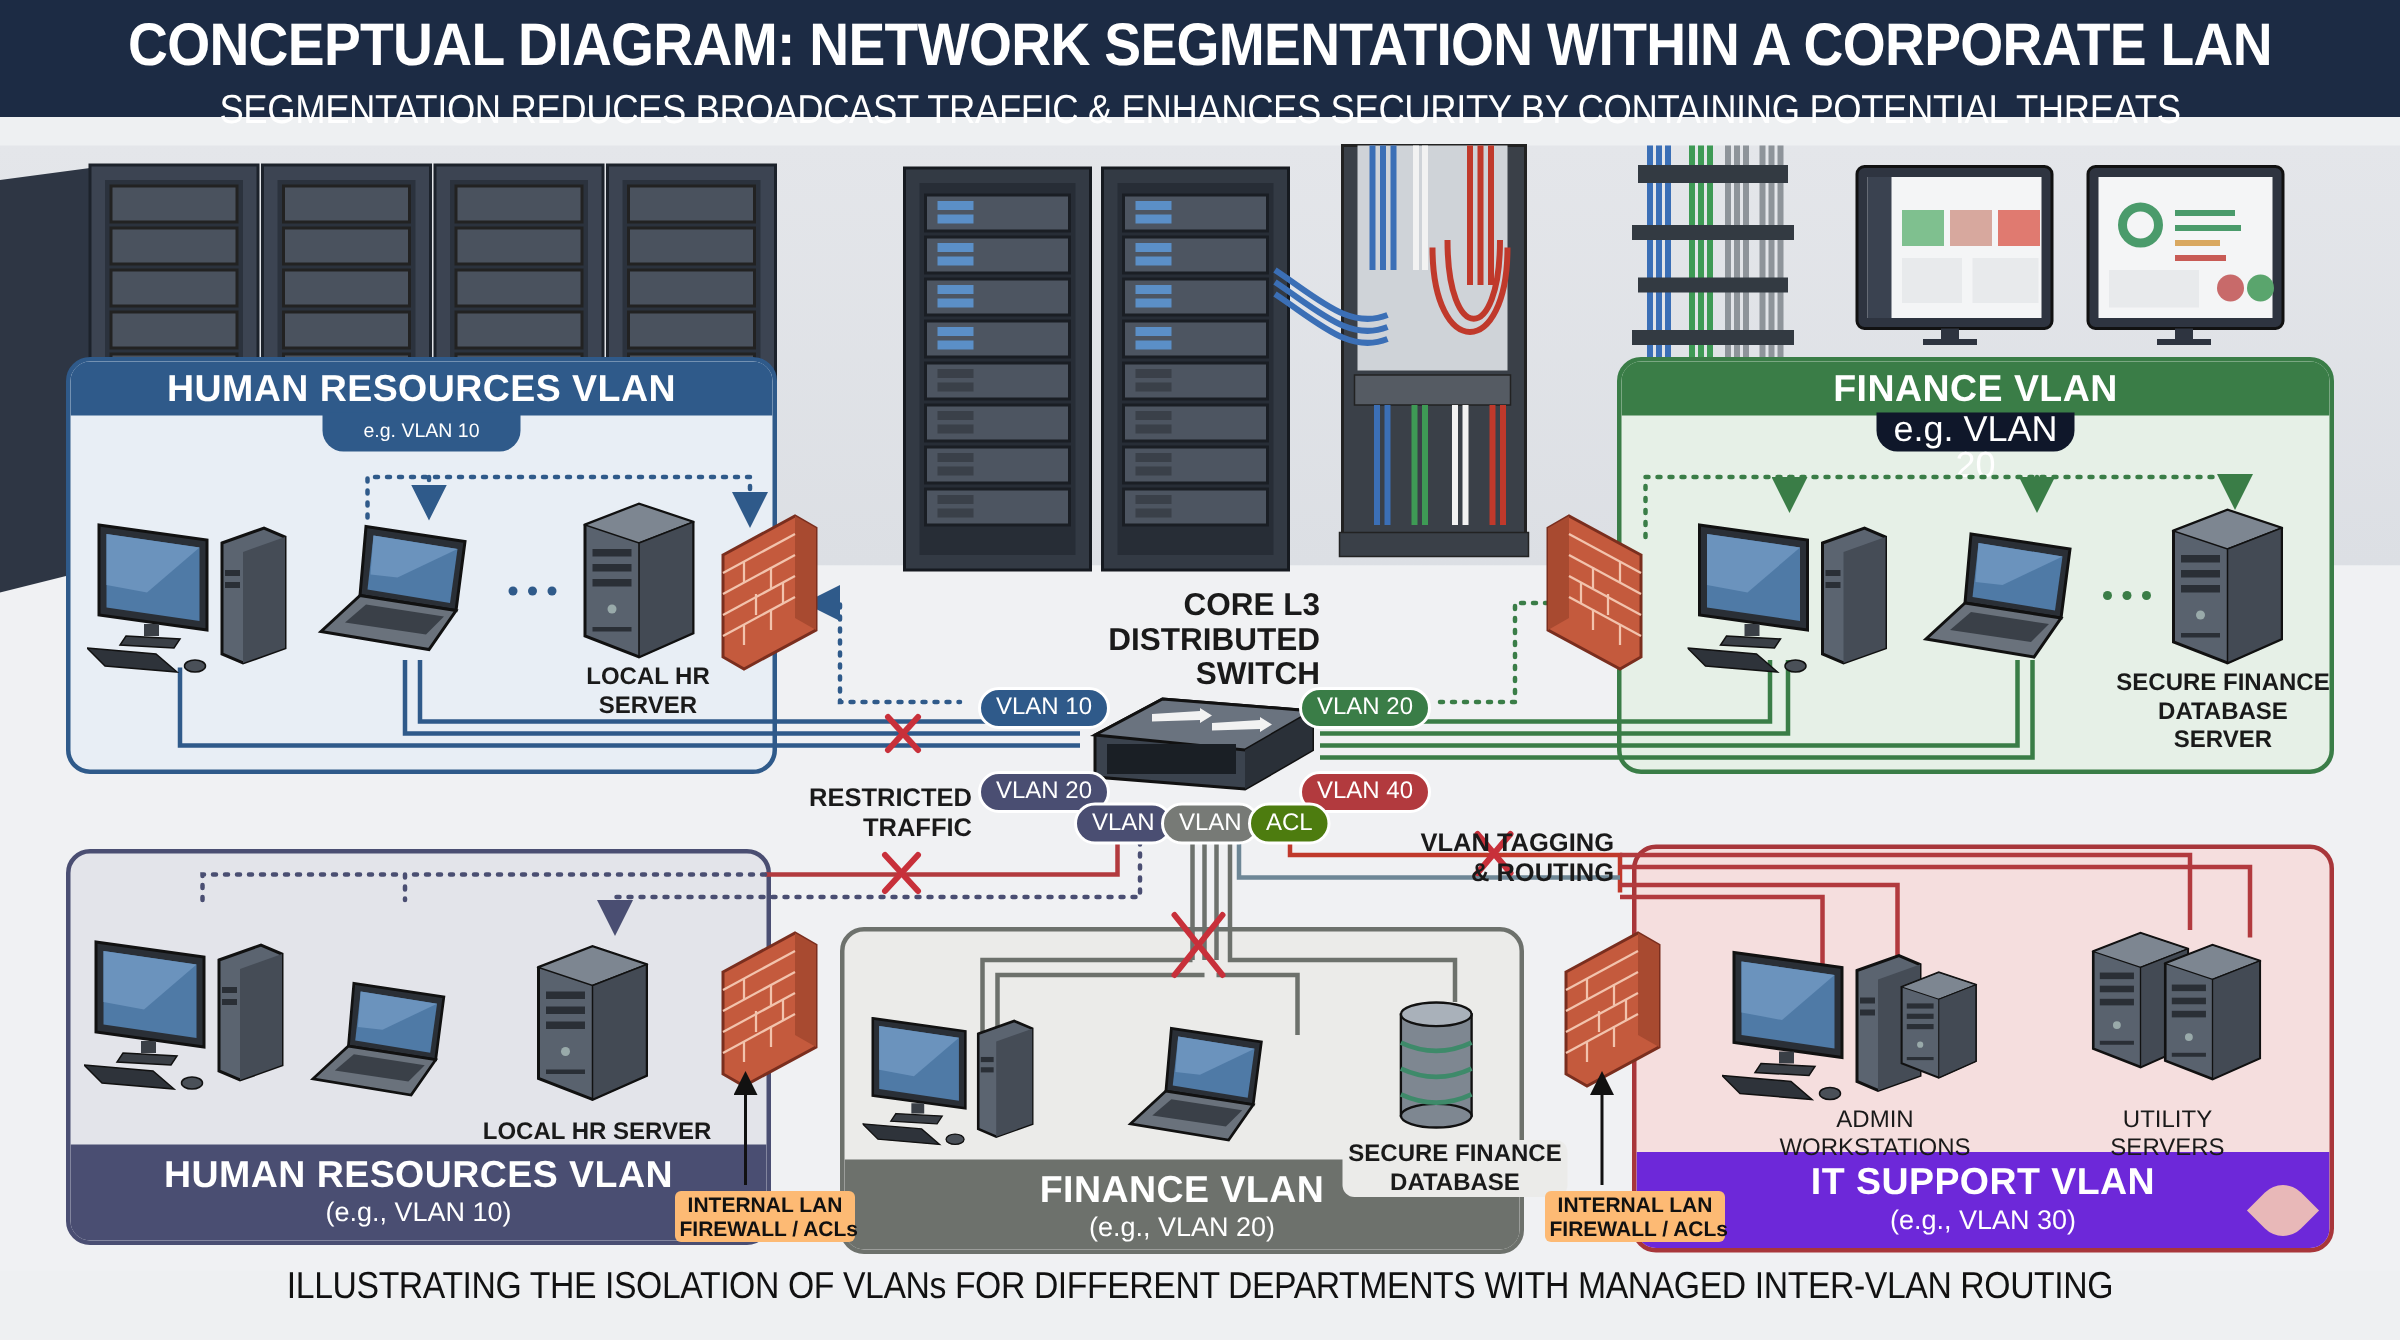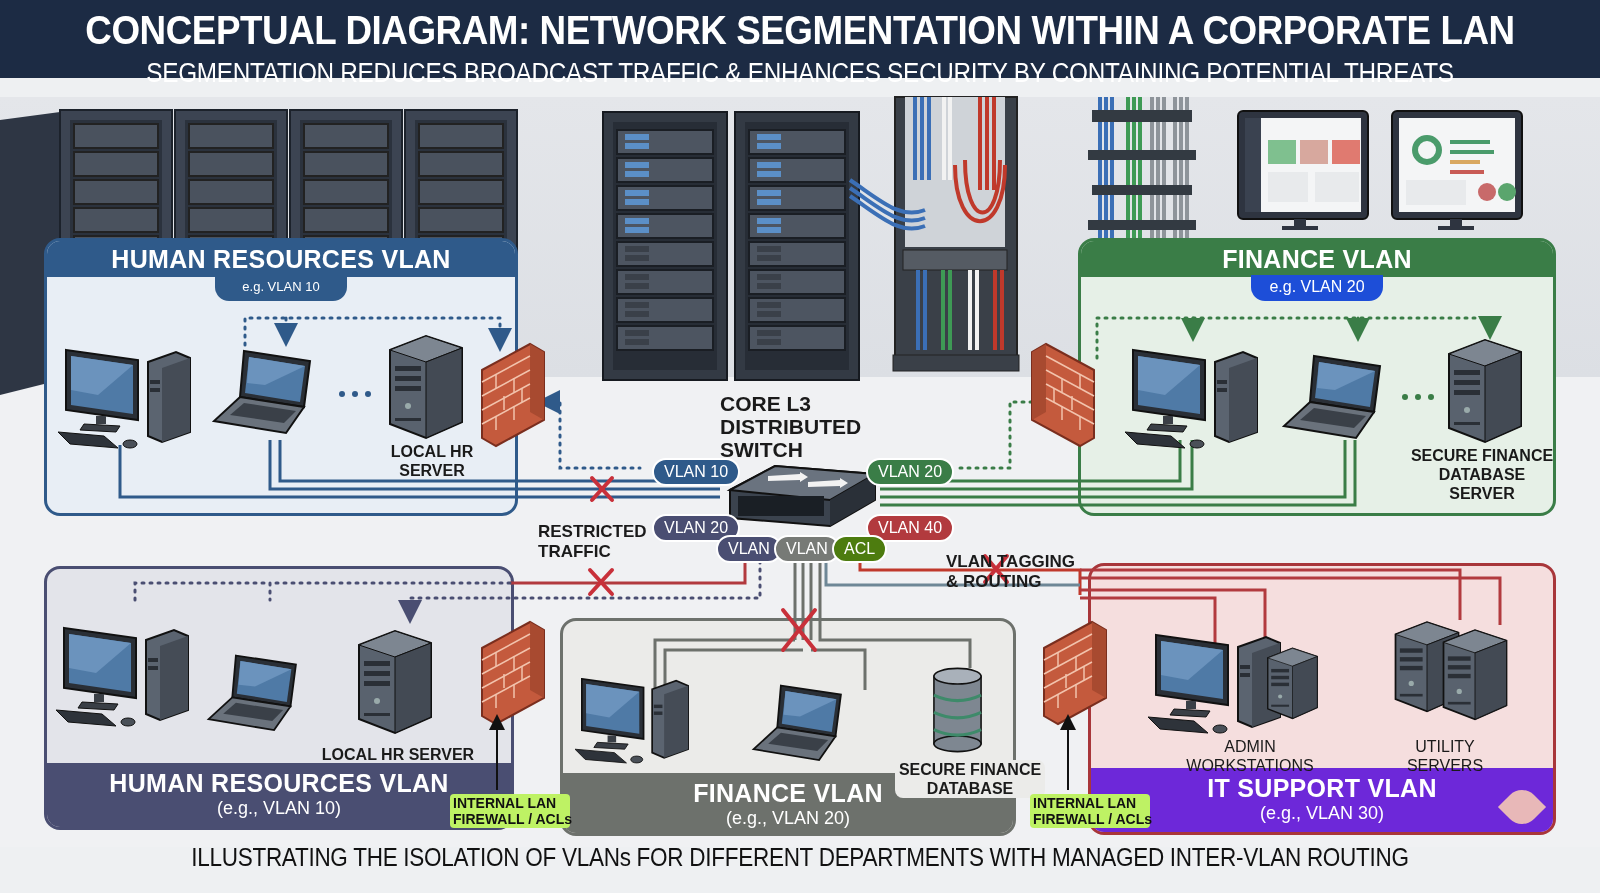--- a/index.html
+++ b/index.html
@@ -18,22 +18,22 @@
 
   
   .panel { position: absolute; border-radius: 16px; border: 3px solid; overflow: hidden; }
   .panel-head { position: absolute; left: 0; width: 100%; text-align: center; color: #fff; font-weight: 700; }
   .panel-title { font-size: 25px; letter-spacing: 0.3px; white-space: nowrap; }
   .panel-sub { font-size: 18px; font-weight: 400; }
 
   .device-label { position: absolute; text-align: center; font-weight: 700; font-size: 16px; color: #1a1a1a; line-height: 19px; white-space: nowrap; }
 
   .pill { position: absolute; border-radius: 14px; color: #fff; font-size: 16px; padding: 3px 10px; border: 2px solid #fff; white-space: nowrap; line-height: 18px; }
-  .label-strong { position: absolute; font-weight: 700; font-size: 17px; color: #1a1a1a; text-align: left; line-height: 20px; white-space: nowrap; }
-  .fw-label { position: absolute; font-weight: 700; font-size: 14px; color: #111; line-height: 16px; background: #bef264; padding: 1px 3px; border-radius: 4px; white-space: nowrap; }
+  .label-strong { position: absolute; font-weight: 700; font-size: 17px; color: #1a1a1a; text-align: right; line-height: 20px; white-space: nowrap; }
+  .fw-label { position: absolute; font-weight: 700; font-size: 14px; color: #111; text-align: center; line-height: 16px; background: #fdba74; padding: 1px 3px; border-radius: 4px; white-space: nowrap; }
 
   #footer { left: 0; top: 843px; width: 1600px; text-align: center; font-size: 25px; color: #111; letter-spacing: -0.3px; white-space: nowrap; transform: scaleX(0.9); }
 
   svg { position: absolute; left: 0; top: 0; }
 </style>
 </head>
 <body>
 
 <div id="header" class="abs">
   <div id="title">CONCEPTUAL DIAGRAM: NETWORK SEGMENTATION WITHIN A CORPORATE LAN</div>
@@ -215,21 +215,21 @@
   <div class="panel-head" style="top:0; height:36px; background:#2f5a8a;">
     <div class="panel-title" style="line-height:36px;">HUMAN RESOURCES VLAN</div>
   </div>
   <div style="position:absolute; left:168px; top:34px; width:132px; height:26px; background:#2f5a8a; border-radius:0 0 14px 14px; color:#fff; text-align:center; font-size:13px; line-height:24px;">e.g. VLAN 10</div>
 </div>
 
 <div class="panel" style="left:1078px; top:238px; width:478px; height:278px; border-color:#3a7d47; background:#e6f0e7;">
   <div class="panel-head" style="top:0; height:36px; background:#3a7d47;">
     <div class="panel-title" style="line-height:36px;">FINANCE VLAN</div>
   </div>
-  <div style="position:absolute; left:170px; top:34px; width:132px; height:26px; background:#1d4ed8; border-radius:0 0 14px 14px; color:#fff; text-align:center; font-size:16px; line-height:24px;">e.g. VLAN 20</div>
+  <div style="position:absolute; left:170px; top:34px; width:132px; height:26px; background:#0f172a; border-radius:0 0 14px 14px; color:#fff; text-align:center; font-size:24px; line-height:24px;">e.g. VLAN 20</div>
 </div>
 
 <div class="panel" style="left:44px; top:566px; width:470px; height:264px; border-color:#4a4e72; background:#e3e4ea;">
   <div class="panel-head" style="bottom:0; height:64px; background:#4a4e72;">
     <div class="panel-title" style="margin-top:6px;">HUMAN RESOURCES VLAN</div>
     <div class="panel-sub">(e.g., VLAN 10)</div>
   </div>
 </div>
 
 <div class="panel" style="left:560px; top:618px; width:456px; height:218px; border-color:#6d716c; background:#ebebe9;">

